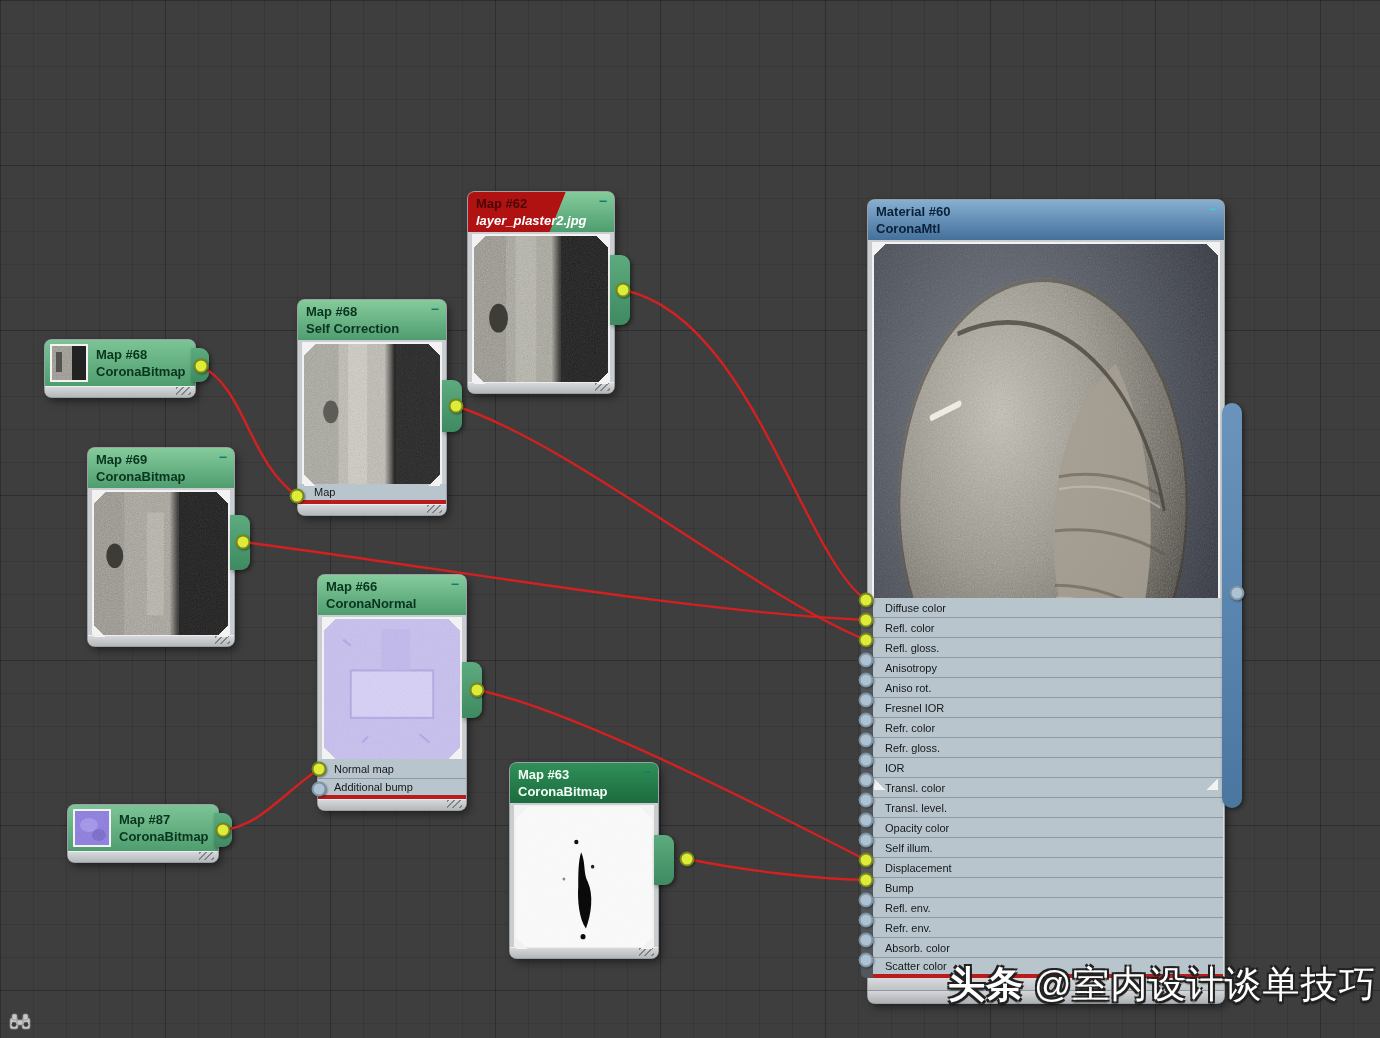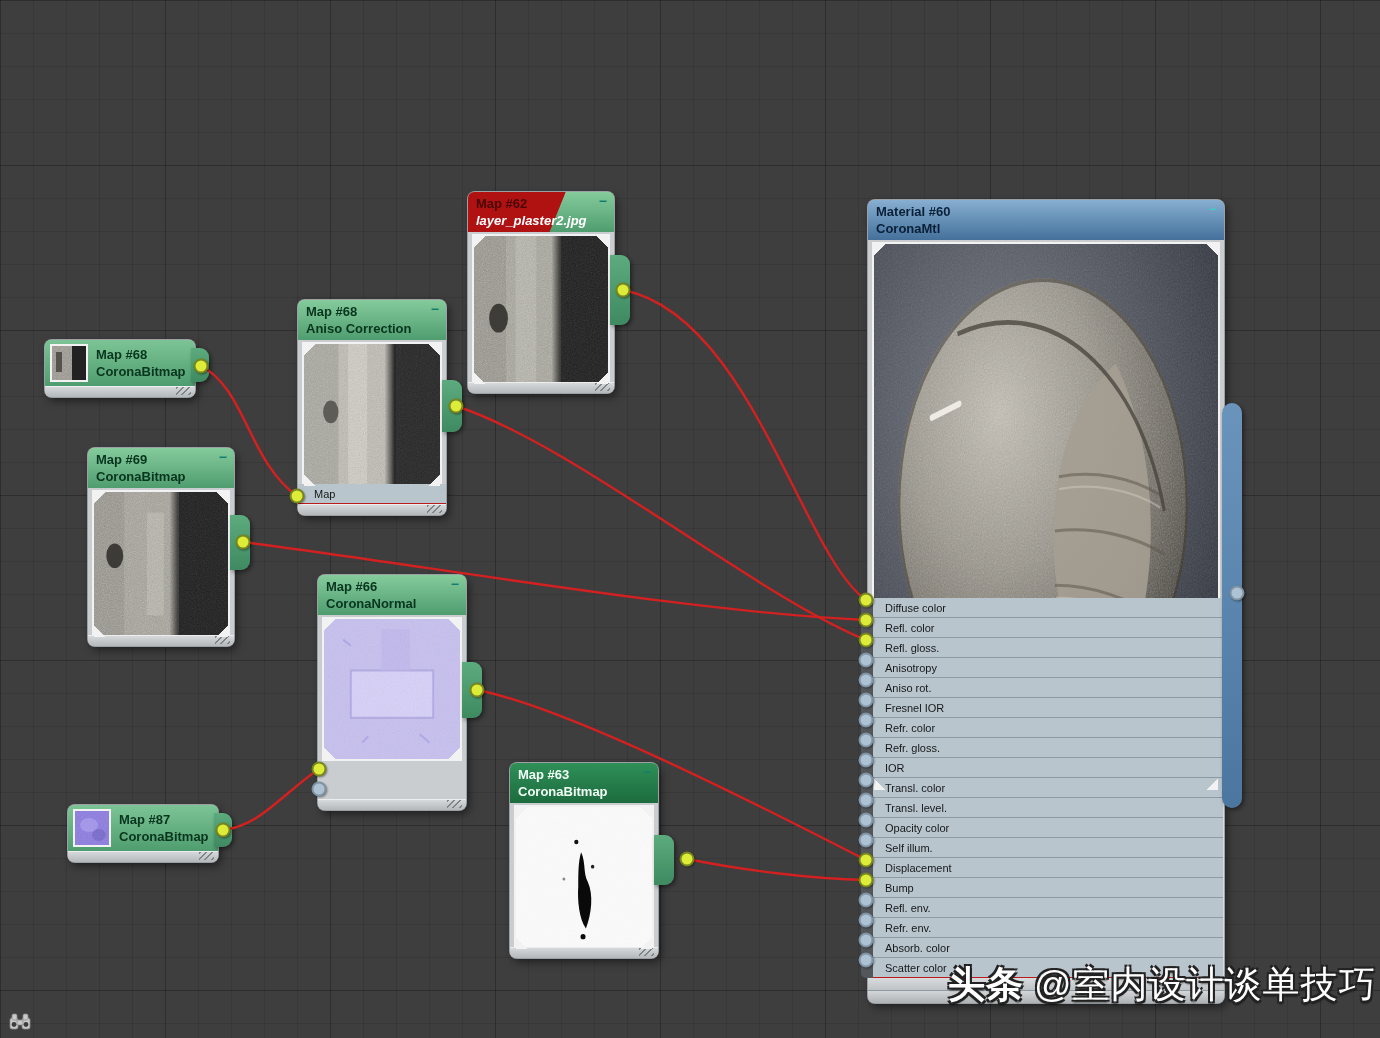--- a/index.html
+++ b/index.html
@@ -31,21 +31,21 @@
   .preview{position:absolute;left:4px;right:4px;border:2px solid #f2f2f2;background:#777;overflow:hidden;}
   .corners{position:absolute;inset:0;z-index:3;pointer-events:none;background:
     linear-gradient(135deg,#f2f2f2 0 8px,transparent 8.5px) left top/16px 16px no-repeat,
     linear-gradient(225deg,#f2f2f2 0 8px,transparent 8.5px) right top/16px 16px no-repeat,
     linear-gradient(45deg,#f2f2f2 0 8px,transparent 8.5px) left bottom/16px 16px no-repeat,
     linear-gradient(315deg,#f2f2f2 0 8px,transparent 8.5px) right bottom/16px 16px no-repeat;}
   .fill{position:absolute;inset:0;width:100%;height:100%;}
   .slots{position:absolute;left:0;right:0;}
   .slot-row{height:20px;box-sizing:border-box;background:#b9c5cd;border-bottom:1px solid #8d99a3;
     display:flex;align-items:center;padding-left:16px;font-size:11px;color:#15181a;position:relative;}
-  .slot-row:last-child{border-bottom:1px solid #b91c1c;}
+  .slot-row:last-child{border-bottom:4px solid #b91c1c;}
   .footer{position:absolute;left:0;right:0;height:11px;border-radius:0 0 6px 6px;
     background:linear-gradient(#dadcde,#b4b8bb);box-shadow:inset 0 1px 0 #eceeee;}
   .grip{position:absolute;right:4px;bottom:2px;width:15px;height:8px;
     background:repeating-linear-gradient(135deg,#7f8487 0 1.5px,transparent 1.5px 4.5px);}
   .mat-footer{position:absolute;left:0;right:0;height:25px;}
   .mat-footer .bar1{height:12px;background:linear-gradient(#d9dbdd,#bfc3c6);border-bottom:1px solid #8d99a3;}
   .mat-footer .bar2{height:12px;background:linear-gradient(#d4d6d8,#aeb2b5);border-radius:0 0 6px 6px;}
   .out-tab{position:absolute;border-radius:0 9px 9px 0;box-shadow:2px 2px 4px rgba(0,0,0,.45);z-index:9;}
   .tab-green{background:linear-gradient(#5cab7e,#3f8a61);}
   .tab-blue{background:linear-gradient(#6a94bc,#4a76a0);}
@@ -124,21 +124,21 @@
     </div>
     <div class="footer" style="top:190px;">
       <span class="grip"></span>
     </div>
   </div>
 
   <div class="node" style="left:298px;top:300px;width:148px;height:215px;">
     <div class="out-tab tab-green" style="right:-16px;top:80px;width:20px;height:52px;"></div>
     <div class="hdr hdr-green">
       <span class="t1">Map #68</span>
-      <span class="t2">Aniso Correction</span>
+      <span class="t2">Self Correction</span>
       <span class="min min-teal">−</span>
     </div>
     <div class="preview" style="top:42px;height:142px;">
       <svg class="fill" viewBox="0 0 142 138" preserveAspectRatio="none">
         <rect width="142" height="138" fill="#a8a69d"></rect>
         <rect x="36" y="0" width="56" height="138" fill="#cfccc1" opacity="0.6"></rect>
         <rect x="46" y="0" width="20" height="138" fill="#dedbd0" opacity="0.55"></rect>
         <rect width="142" height="138" filter="url(#grain)" opacity="0.45"></rect>
         <ellipse cx="28" cy="66" rx="8" ry="11" fill="#4a4843" opacity="0.8"></ellipse>
         <rect x="94" y="0" width="48" height="138" fill="#262626"></rect>
@@ -215,20 +215,30 @@
       <svg class="fill" viewBox="0 0 142 136" preserveAspectRatio="none">
         <rect width="142" height="136" fill="#c7c0f0"></rect>
         <rect x="28" y="50" width="86" height="46" fill="#d9d3fa" opacity="0.85"></rect>
         <rect x="28" y="50" width="86" height="46" fill="none" stroke="#a59cdd" stroke-width="2" opacity="0.7"></rect>
         <rect x="60" y="10" width="30" height="40" fill="#bfb7ee" opacity="0.8"></rect>
         <rect width="142" height="136" filter="url(#grain)" opacity="0.18"></rect>
         <path d="M20,20 l8,6 M100,112 l10,8 M40,120 l6,-6" stroke="#b0a8e4" stroke-width="2" fill="none"></path>
       </svg>
       <div class="corners"></div>
     </div>
+    <div class="slots" style="top:184px;">
+
+        <div class="slot-row">
+          <span>Normal map</span>
+        </div>
+
+        <div class="slot-row">
+          <span>Additional bump</span>
+        </div>
+      </div>
     <div class="footer" style="top:224px;">
       <span class="grip"></span>
     </div>
   </div>
 
   <div class="node" style="left:68px;top:805px;width:150px;height:57px;">
     <div class="out-tab tab-green" style="right:-14px;top:8px;width:18px;height:34px;"></div>
     <div class="mini-body">
       <div class="mini-thumb">
         <svg class="fill" viewBox="0 0 34 34" preserveAspectRatio="none">

